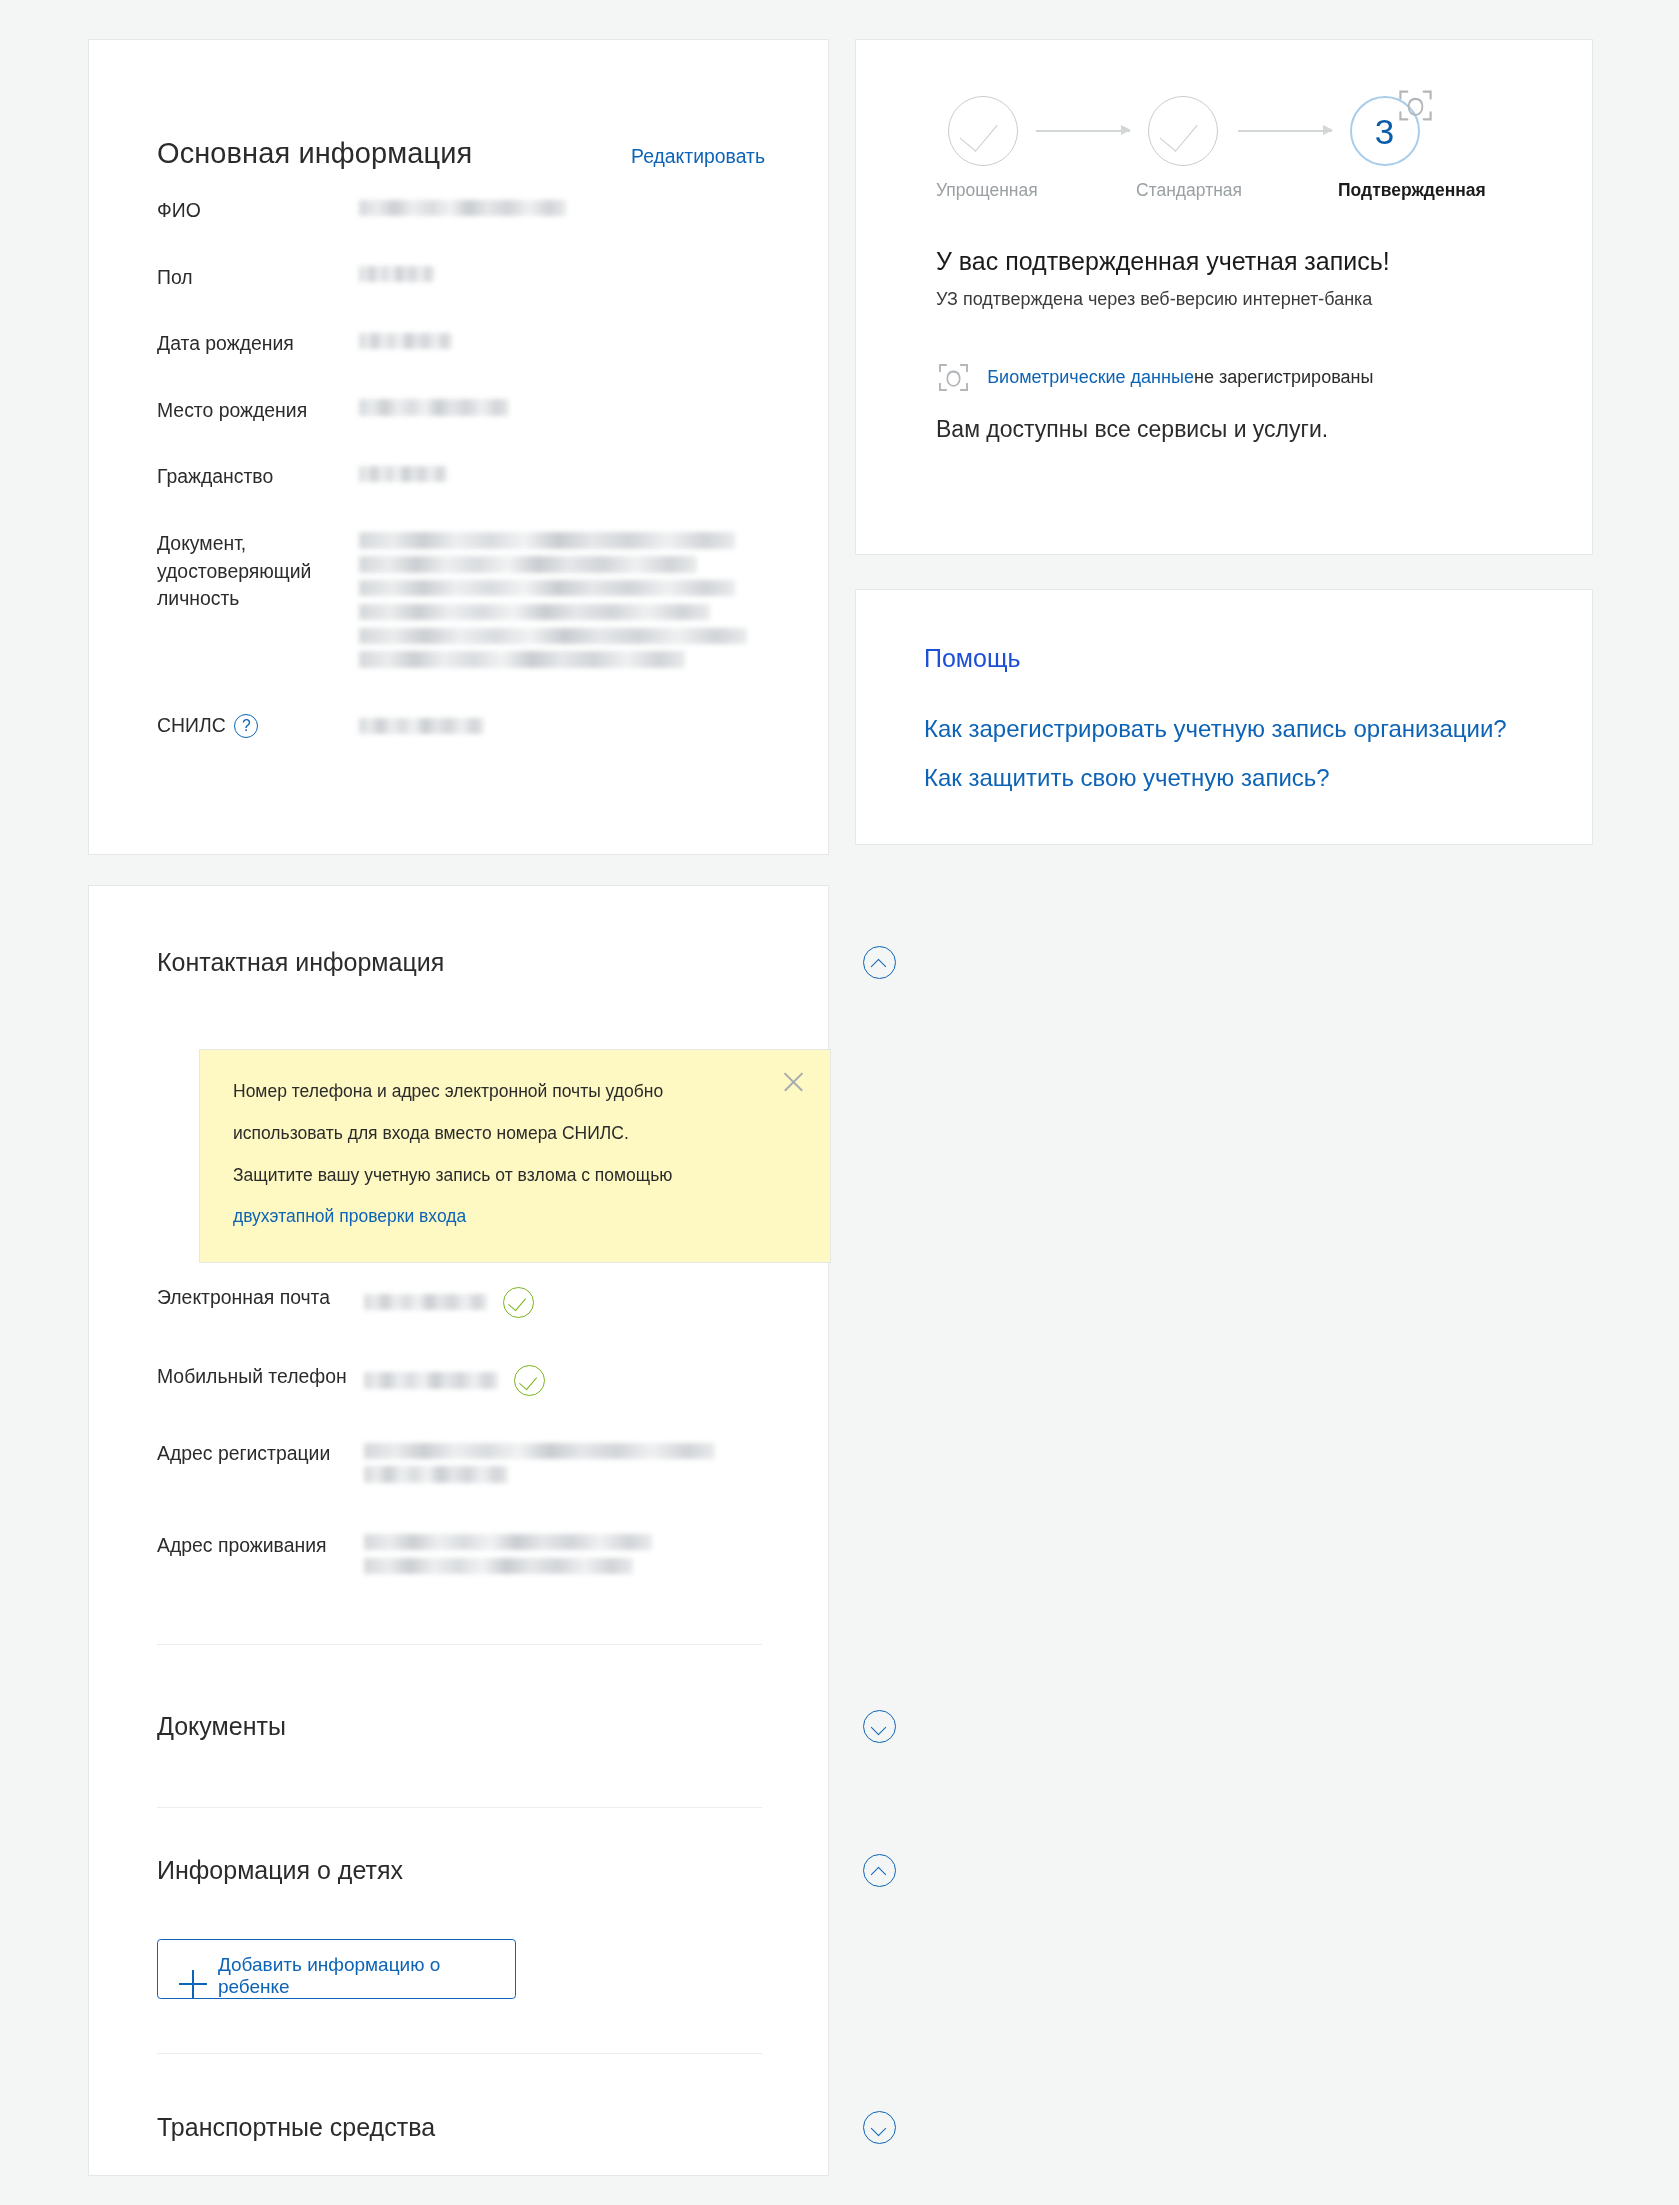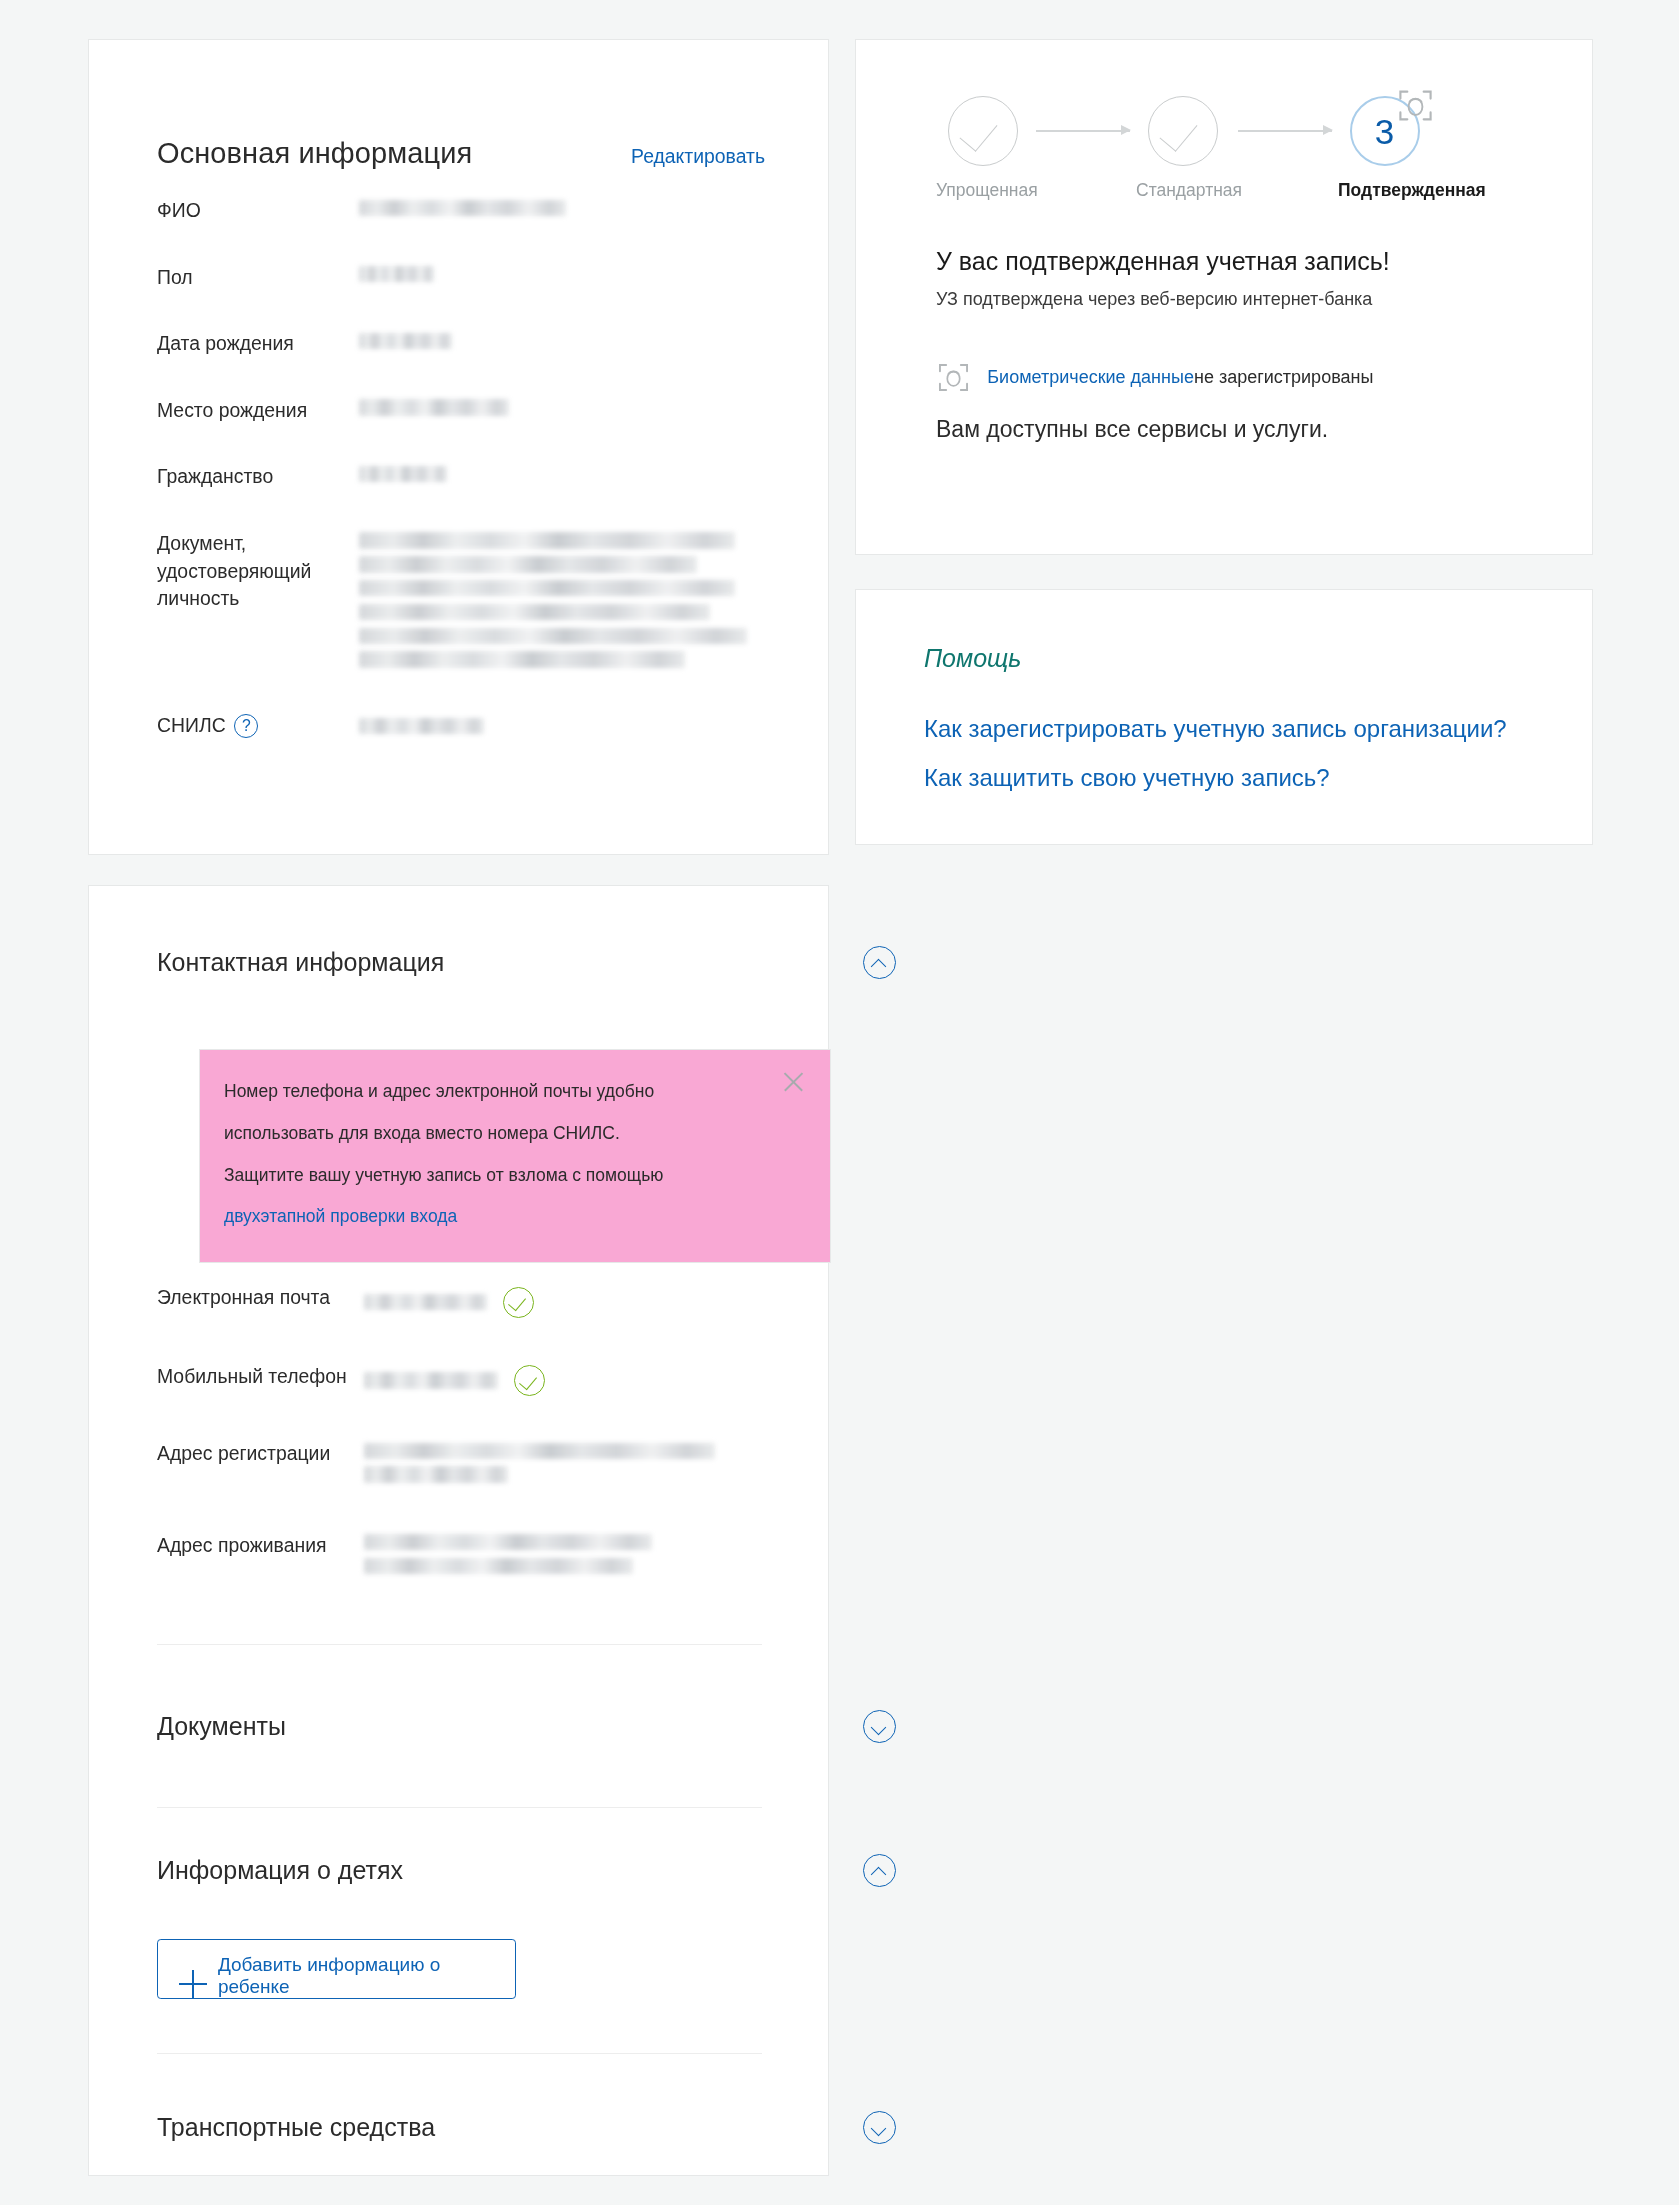--- a/index.html
+++ b/index.html
@@ -189,21 +189,21 @@
     left: 80px; top: 376px;
     font-size: 23px;
     color: #2b2b2b;
   }
 
   
   #card-help {
     left: 855px; top: 589px;
     width: 738px; height: 256px;
   }
-  .help-title { position: absolute; left: 68px; top: 54px; font-size: 25px; color: #0f766e; font-style: italic; }
+  .help-title { position: absolute; left: 68px; top: 54px; font-size: 25px; color: #1d4ed8; }
   .help-links { position: absolute; left: 68px; top: 125px; }
   .help-links a { display: block; font-size: 24px; margin-bottom: 21px; }
 
   
   #card-contact {
     left: 88px; top: 885px;
     width: 741px; height: 1291px;
   }
   .sec-head {
     display: flex;
@@ -230,24 +230,24 @@
     border-bottom: 1.6px solid #0d63b5;
     transform: rotate(-45deg);
   }
   .chev.up::before { top: 13.8px; transform: rotate(135deg); }
 
   .notice {
     position: absolute;
     left: 110px; top: 163px;
     width: 632px;
     min-height: 188px;
-    background: #f9a8d4;
+    background: #fef9c3;
     border: 1.3px solid #e6e8e8;
     box-sizing: border-box;
-    padding: 25px 33px 29px 24px;
+    padding: 25px 33px 29px 33px;
   }
   .notice p {
     margin: 0 0 8.8px 0;
     font-size: 17.5px;
     line-height: 33px;
     color: #2b2b2b;
   }
   .notice a { font-size: 17.5px; line-height: 33px; }
   .notice-close {
     position: absolute;

